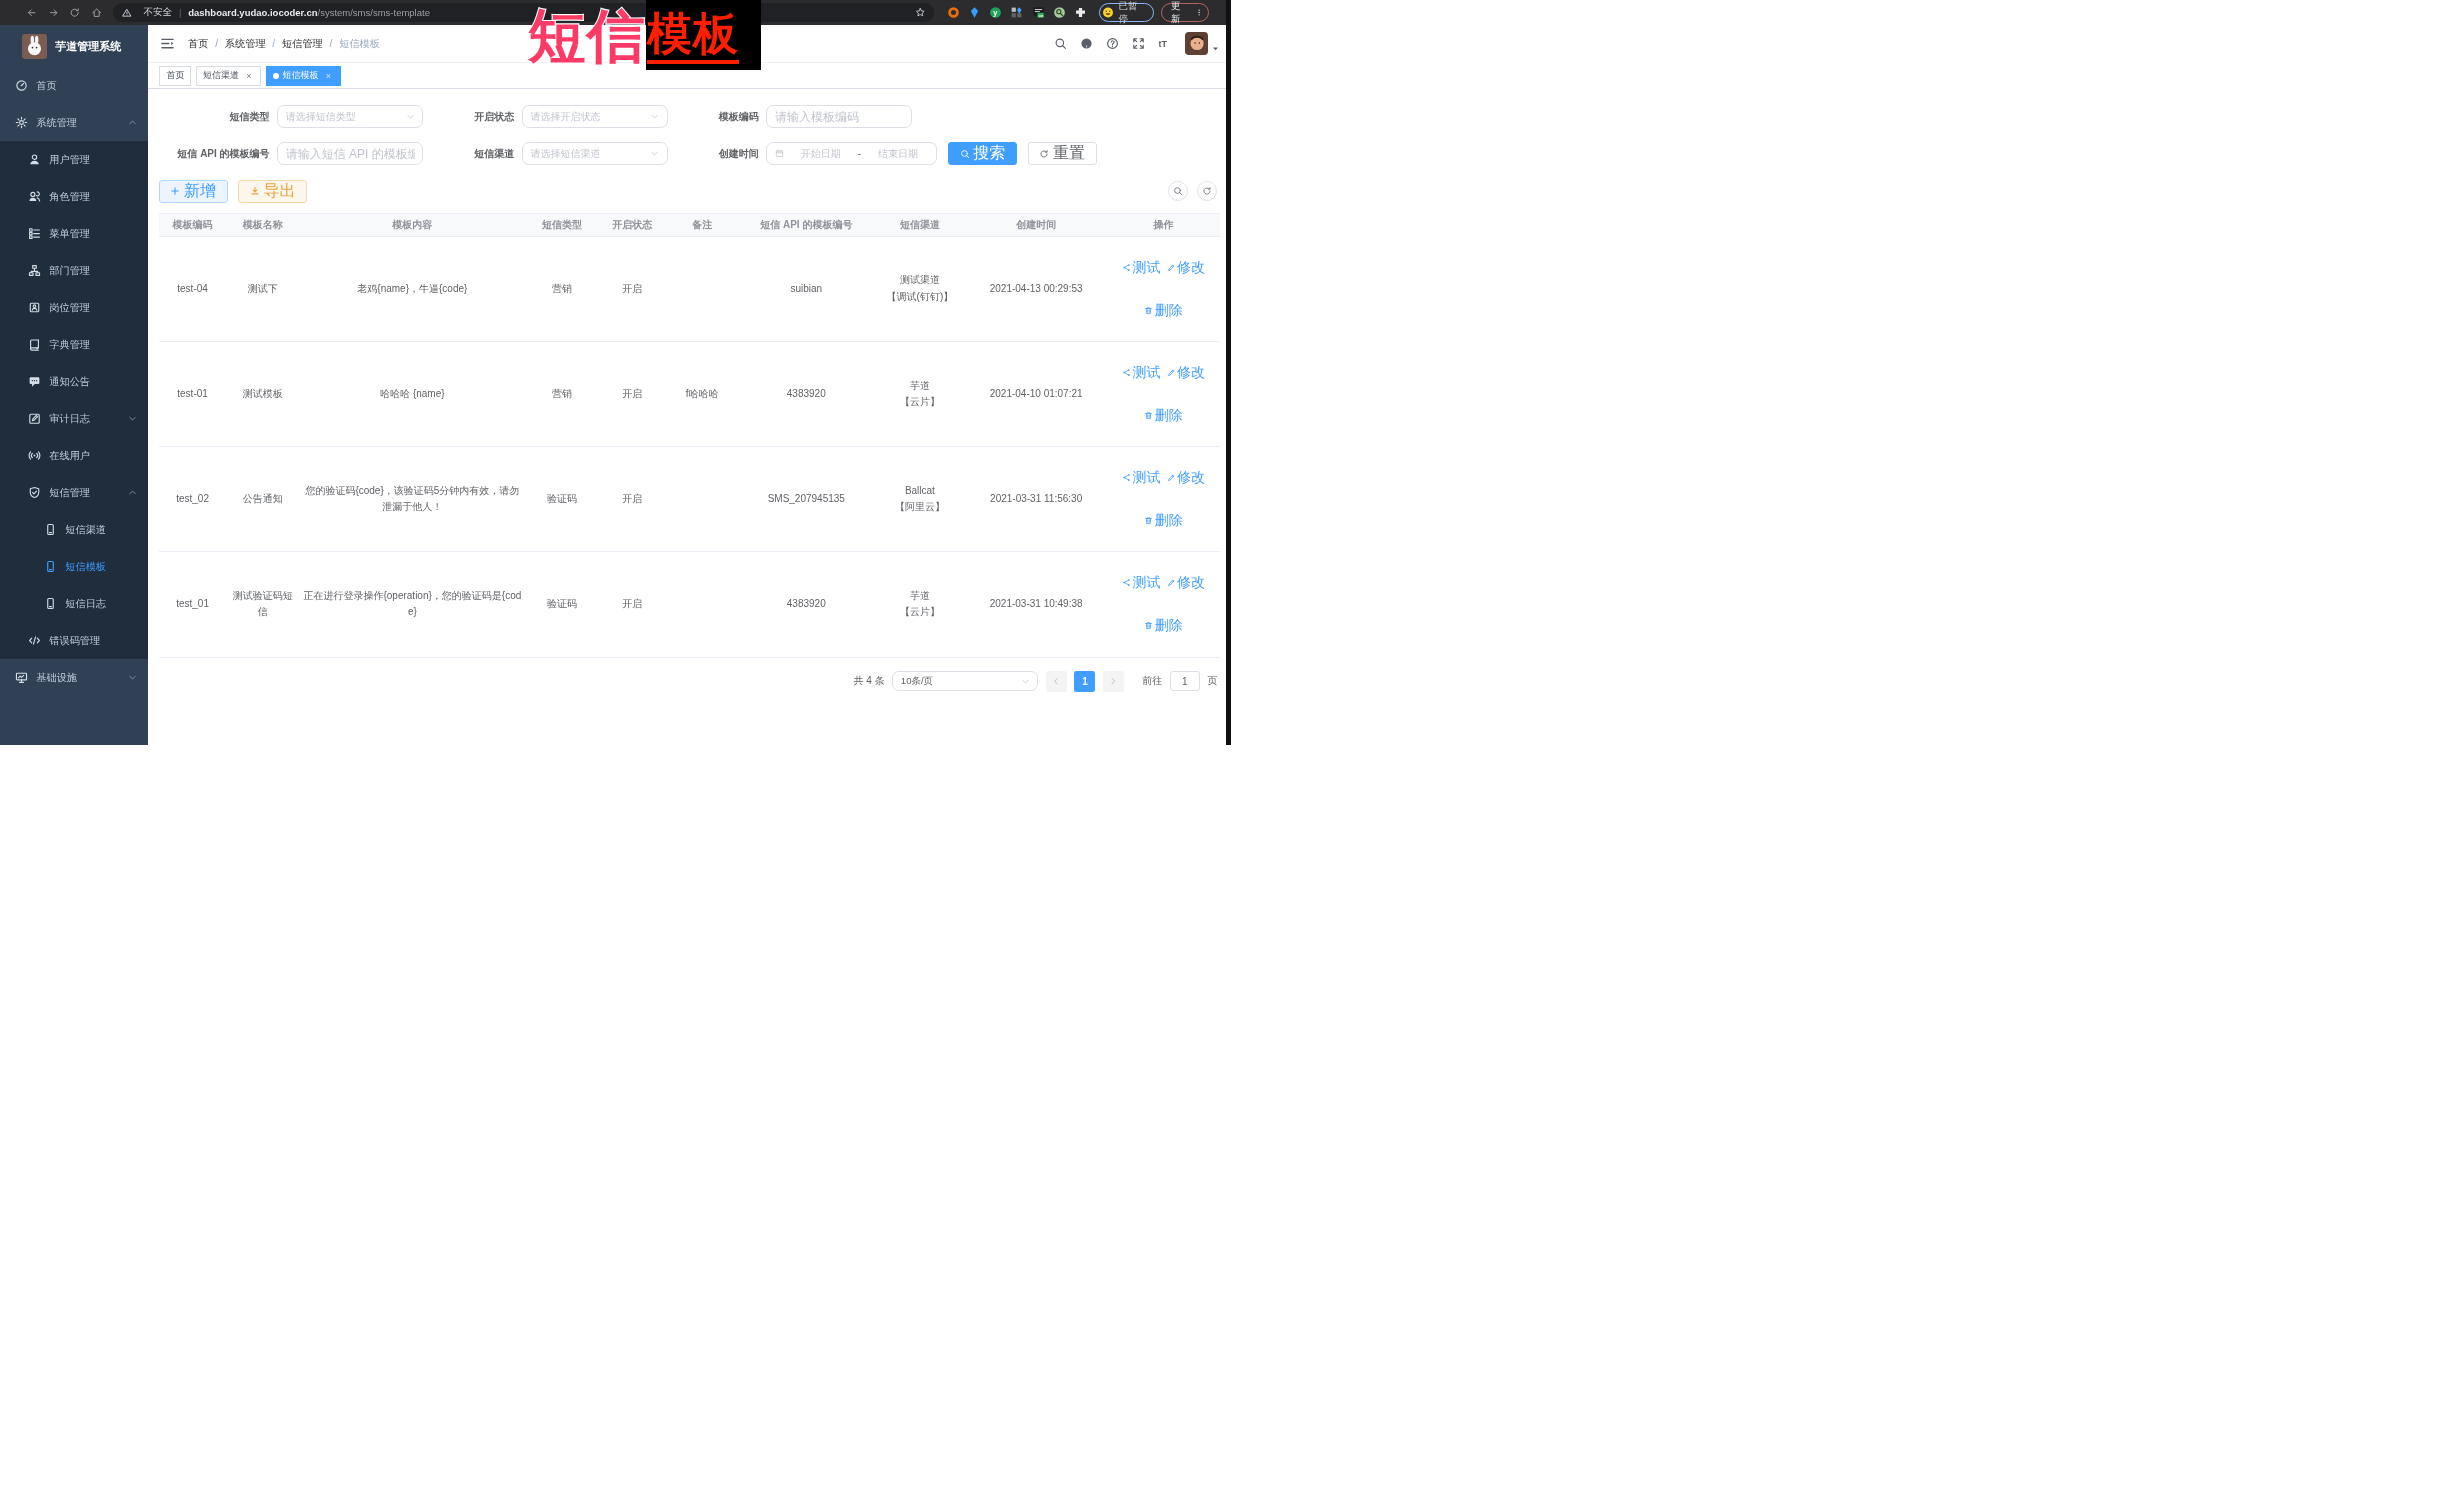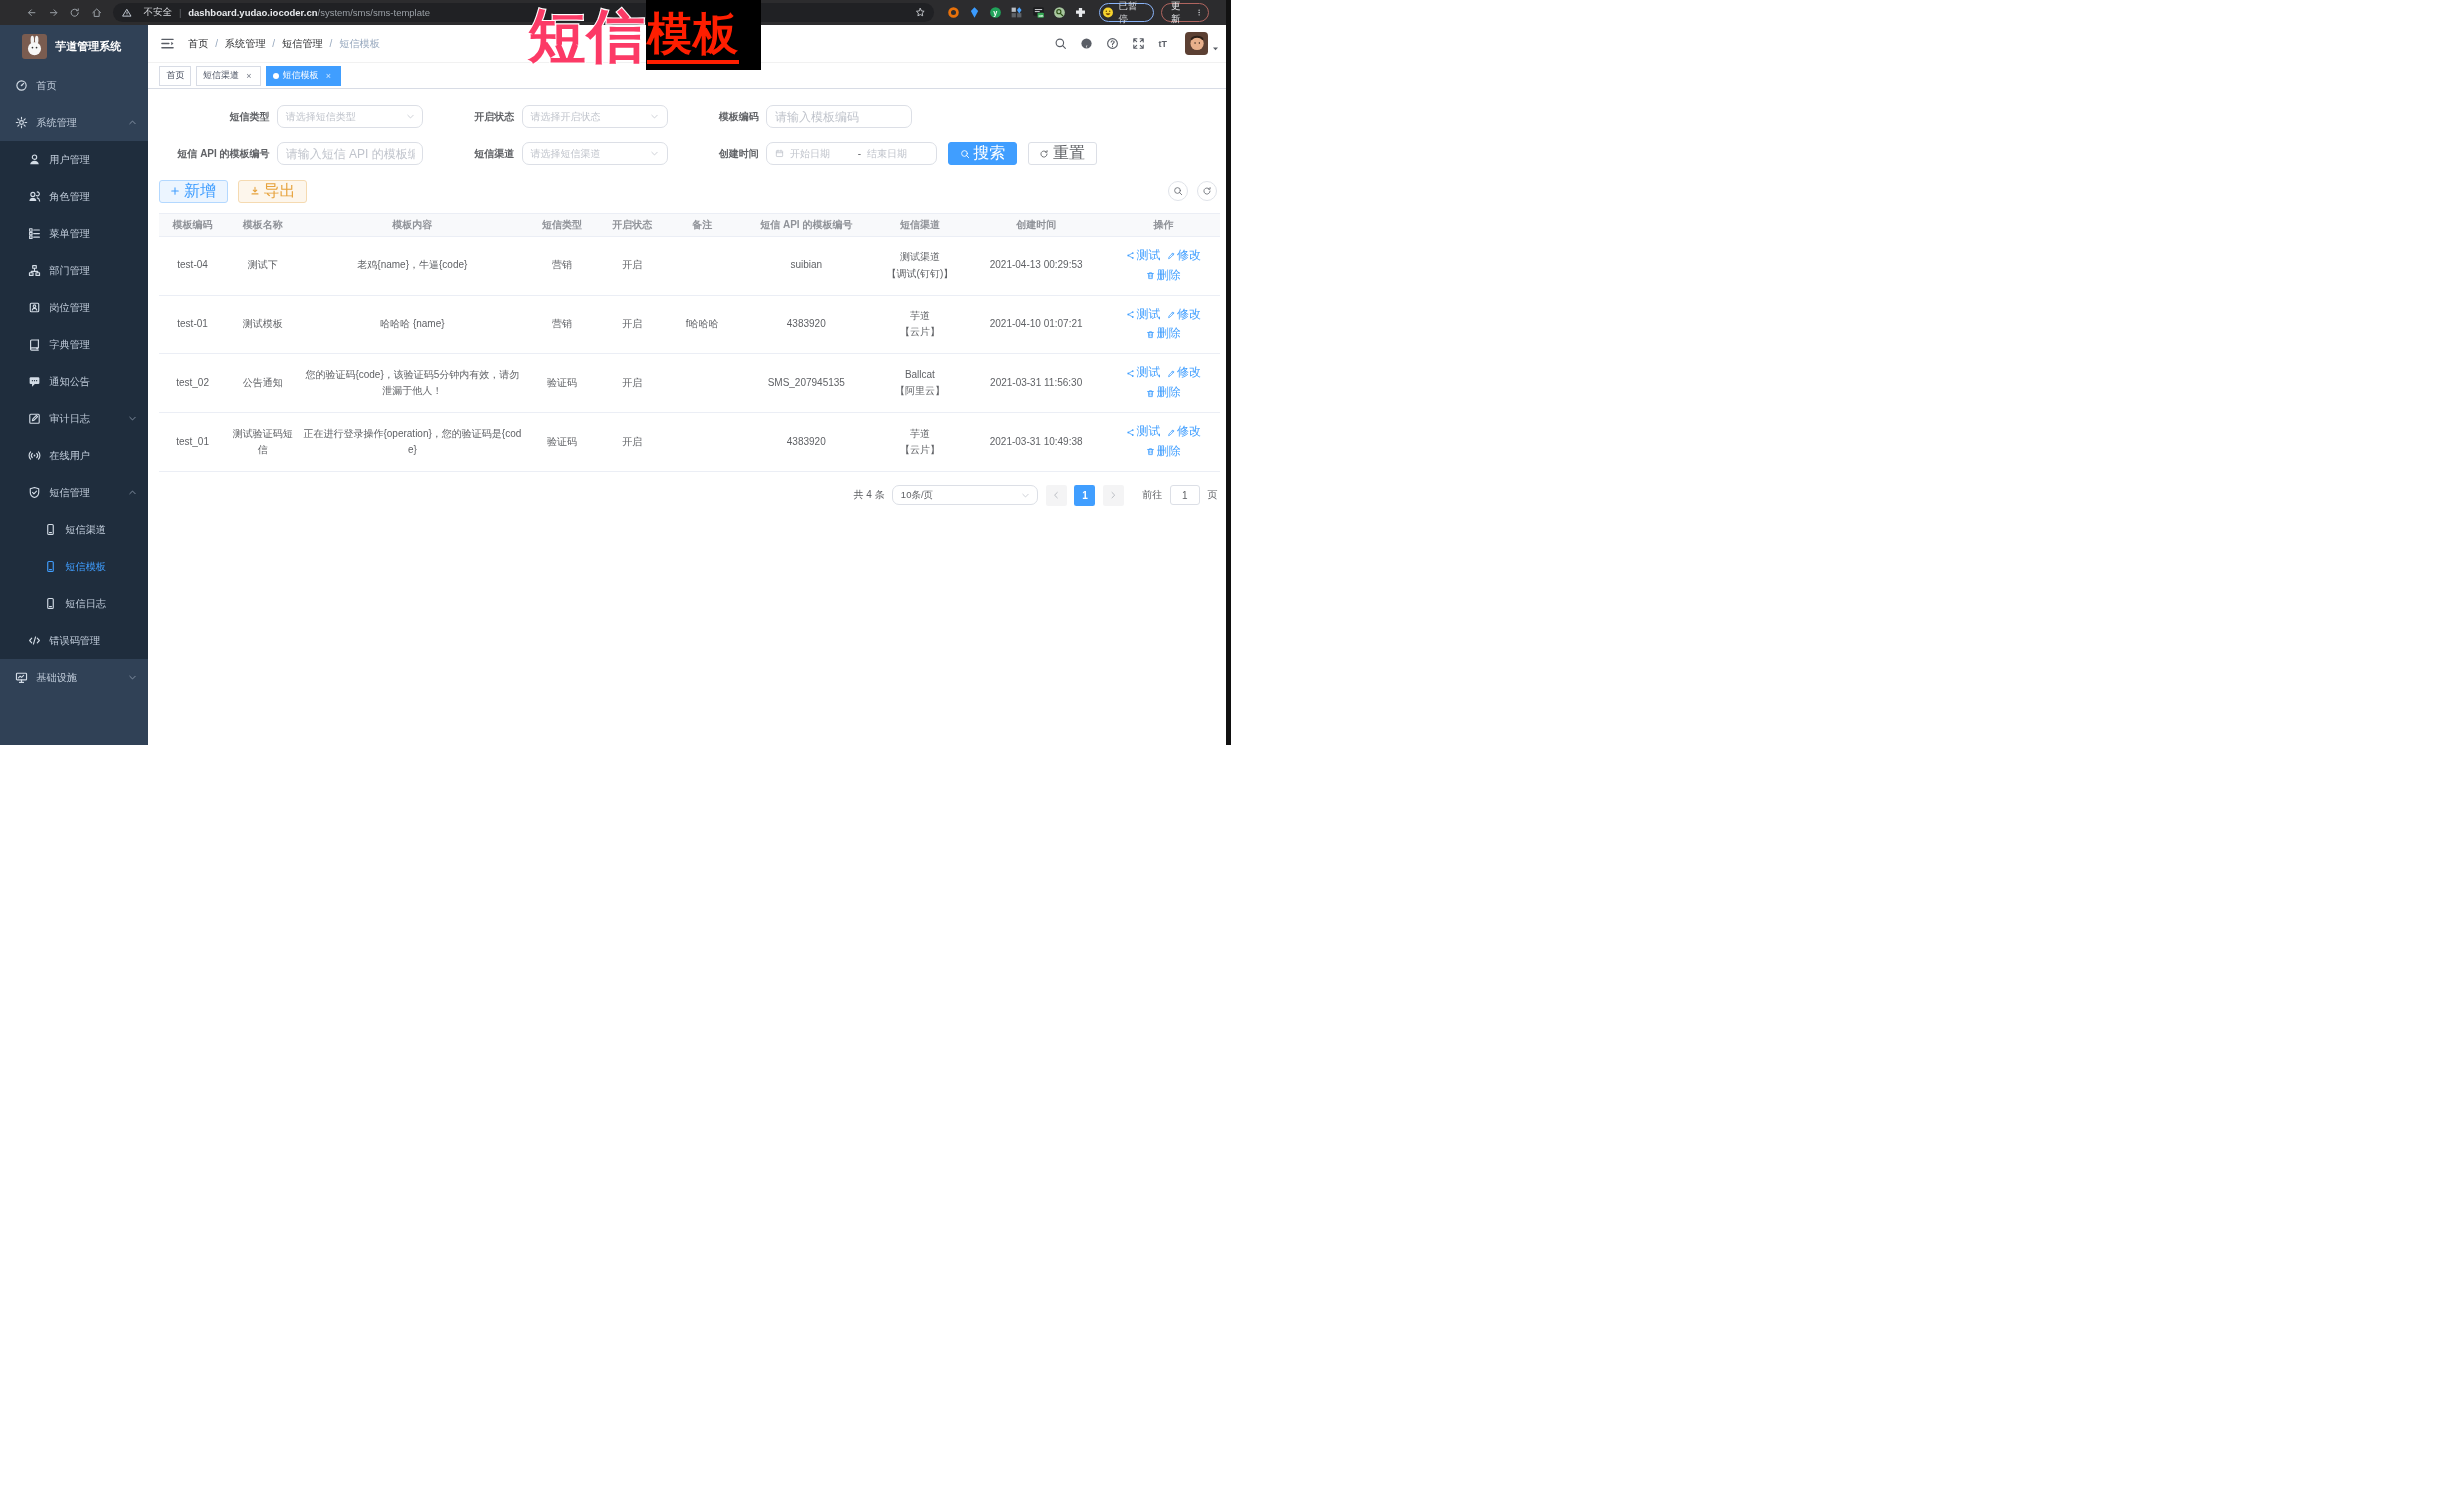--- a/index.html
+++ b/index.html
@@ -71,37 +71,37 @@
   .f-row { display:flex; align-items:center; margin-bottom:14.4px; }
   .f-item { display:flex; align-items:center; }
   .f-label { font-size:10px; font-weight:700; color:#606266; text-align:right; margin-right:7.6px; white-space:nowrap; }
   .f-label.w1 { width:111px; } .f-label.w2 { width:91px; } .f-label.w3 { width:91px; }
   .ctrl { height:23px; border:0.8px solid #dcdfe6; border-radius:7px; background:#fff; display:flex; align-items:center; padding:0 7.6px; font-size:10px; color:#c0c4cc; }
   .ctrl.sel { width:146px; justify-content:space-between; cursor:pointer; }
   .ctrl.inp { width:146px; padding:0; }
   .ctrl.inp input { border:none; outline:none; width:100%; height:100%; padding:0 7.6px; font-size:12px; color:#606266; background:transparent; }
   .ctrl.inp input::placeholder { color:#c0c4cc; }
   .ctrl.dr { width:171px; gap:6px; cursor:pointer; }
-  .dr-txt { flex:1; text-align:left; } .dr-sep { color:#606266; }
+  .dr-txt { flex:1; text-align:center; } .dr-sep { color:#606266; }
   .chev-s { width:9px; height:9px; color:#c0c4cc; }
   .btn { height:23px; border-radius:3px; border:0.8px solid #dcdfe6; background:#fff; color:#606266; font-size:16px; display:inline-flex; align-items:center; gap:3.8px; padding:0 10.6px; cursor:pointer; white-space:nowrap; }
   .btn svg { width:10px; height:10px; }
   .btn.primary { background:#409eff; border-color:#409eff; color:#fff; margin-left:10.6px; }
   .btn.reset { margin-left:10.6px; }
   .btn.addb { background:#ecf5ff; border-color:#b3d8ff; color:#409eff; }
   .btn.expb { background:#fdf6ec; border-color:#f5dab1; color:#e6a23c; margin-left:10.6px; }
   .tool-row { display:flex; align-items:center; margin-bottom:10px; }
   .circles { margin-left:auto; display:flex; gap:9px; padding-right:3px; }
   .circ { width:20px; height:20px; border:0.8px solid #e0e3e9; border-radius:50%; background:#fff; color:#6b6f76; display:flex; align-items:center; justify-content:center; cursor:pointer; }
   .circ svg { width:10px; height:10px; }
 
   table.grid { width:100%; border-collapse:collapse; font-size:10px; border-top:0.8px solid #ebeef5; table-layout:fixed; }
   .grid th { background:#f8f9fb; color:#909399; font-weight:700; height:23px; padding:3px; border-bottom:0.8px solid #ebeef5; text-align:center; white-space:nowrap; overflow:hidden; }
   .grid td { color:#606266; padding:9px 3px; border-bottom:0.8px solid #ebeef5; text-align:center; line-height:1.65; word-break:break-all; }
-  .ops-cell a { color:#409eff; font-size:12px; margin:0 3px; cursor:pointer; white-space:nowrap; display:inline-flex; align-items:center; gap:1.5px; text-decoration:none; }
+  .ops-cell a { color:#409eff; font-size:14px; margin:10px 3px; cursor:pointer; white-space:nowrap; display:inline-flex; align-items:center; gap:1.5px; text-decoration:none; }
   .ops-cell svg { width:9px; height:9px; }
 
   .pager { display:flex; justify-content:flex-end; align-items:center; gap:7.6px; margin-top:13px; font-size:10px; color:#606266; padding-right:3px; }
   .psize { width:67px; height:20px; font-size:9.5px; color:#606266; }
   .pbtn { min-width:21px; height:21px; border-radius:2.3px; background:#f4f4f5; color:#b4b7bd; display:flex; align-items:center; justify-content:center; cursor:pointer; }
   .pbtn svg { width:8.3px; height:8.3px; }
   .pbtn.cur { background:#409eff; color:#fff; font-weight:700; }
   .goto-inp { width:30px; height:20px; border:0.8px solid #dcdfe6; border-radius:3px; text-align:center; font-size:10px; color:#606266; outline:none; }
 </style>
 </head>

